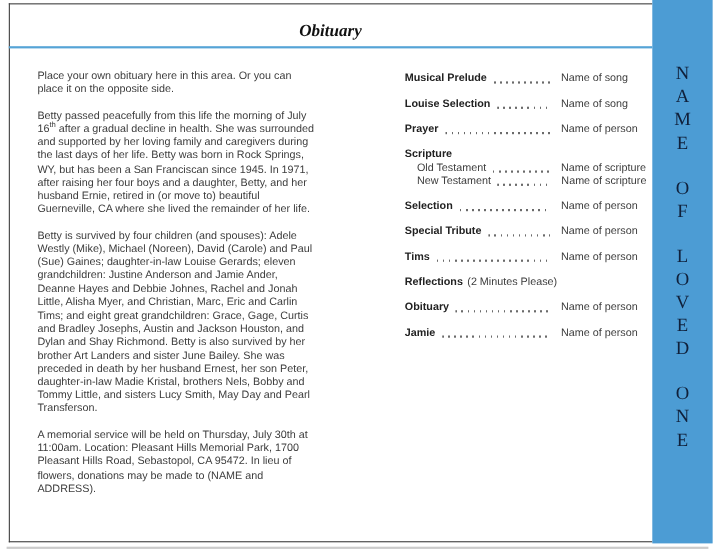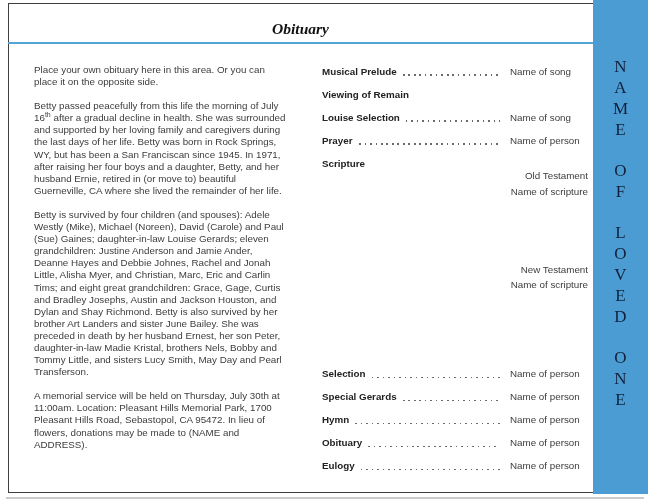--- a/index.html
+++ b/index.html
@@ -37,31 +37,31 @@
     font-size:9.8px;line-height:12.1px;color:#3c3c3c;
   }
   .left-col p{margin:0 16px 12px 0;}
   .left-col sup{font-size:7px;line-height:0;}
   
   .right-col{
     position:absolute;left:322px;top:66px;width:266px;
     font-size:9.8px;color:#3c3c3c;
   }
   .srow{display:flex;align-items:flex-end;margin-bottom:11px;min-height:12px;}
-  .srow .lbl{font-weight:bold;color:#222222;white-space:nowrap;line-height:12px;}
+  .srow .lbl{font-weight:bold;color:#222222;white-space:nowrap;line-height:12px;margin-left:46px;}
   .srow .note{margin-left:4px;color:#3c3c3c;white-space:nowrap;line-height:12px;}
   .srow .dots{
     flex:1 1 auto;height:1.6px;margin:0 10px 2px 6px;align-self:flex-end;
     background:repeating-linear-gradient(to right,#6a6a6a 0,#6a6a6a 1.5px,transparent 1.5px,transparent 5.5px);
   }
   .srow .val{flex:0 0 78px;line-height:12px;color:#3c3c3c;}
-  .srow.sub{margin-bottom:0;flex-direction:column;}
+  .srow.sub{margin-bottom:0;}
   .srow.sub .lbl{font-weight:normal;color:#3c3c3c;padding-left:11px;}
   .srow.group{margin-bottom:0;}
-  .srow.sub-last{margin-bottom:11px;}
+  .srow.sub-last{margin-bottom:11px;text-align:center;}
   
   .name-bar{
     position:absolute;left:593px;top:0;width:55px;height:494px;
     display:flex;flex-direction:column;align-items:center;
     padding-top:56px;box-sizing:border-box;
   }
   .name-bar .ltr{
     display:block;height:21px;line-height:21px;width:100%;text-align:center;
     font-family:"Liberation Serif","DejaVu Serif",serif;
     font-size:17px;color:#10203a;
@@ -85,23 +85,20 @@
   <p>A memorial service will be held on Thursday, July 30th at 11:00am.  Location:  Pleasant Hills Memorial Park, 1700 Pleasant Hills Road, Sebastopol, CA 95472.  In lieu of flowers, donations may be made to (NAME and ADDRESS).</p>
 </div>
 
 <div class="right-col">
   <div class="srow">
     <span class="lbl">Musical Prelude</span>
     <span class="dots"></span>
     <span class="val">Name of song</span>
   </div>
   <div class="srow">
-    <span class="lbl">Viewing of Remain</span>
-  </div>
-  <div class="srow">
     <span class="lbl">Louise Selection</span>
     <span class="dots"></span>
     <span class="val">Name of song</span>
   </div>
   <div class="srow">
     <span class="lbl">Prayer</span>
     <span class="dots"></span>
     <span class="val">Name of person</span>
   </div>
   <div class="srow group">
@@ -116,36 +113,40 @@
     <span class="lbl">New Testament</span>
     <span class="dots"></span>
     <span class="val">Name of scripture</span>
   </div>
   <div class="srow">
     <span class="lbl">Selection</span>
     <span class="dots"></span>
     <span class="val">Name of person</span>
   </div>
   <div class="srow">
-    <span class="lbl">Special Gerards</span>
+    <span class="lbl">Special Tribute</span>
     <span class="dots"></span>
     <span class="val">Name of person</span>
   </div>
   <div class="srow">
-    <span class="lbl">Hymn</span>
+    <span class="lbl">Tims</span>
     <span class="dots"></span>
     <span class="val">Name of person</span>
+  </div>
+  <div class="srow">
+    <span class="lbl">Reflections</span>
+    <span class="note">(2 Minutes Please)</span>
   </div>
   <div class="srow">
     <span class="lbl">Obituary</span>
     <span class="dots"></span>
     <span class="val">Name of person</span>
   </div>
   <div class="srow">
-    <span class="lbl">Eulogy</span>
+    <span class="lbl">Jamie</span>
     <span class="dots"></span>
     <span class="val">Name of person</span>
   </div>
 </div>
 
 <div class="name-bar" style="background: rgb(76, 156, 212);">
   <span class="ltr">N</span>
   <span class="ltr">A</span>
   <span class="ltr">M</span>
   <span class="ltr">E</span>

